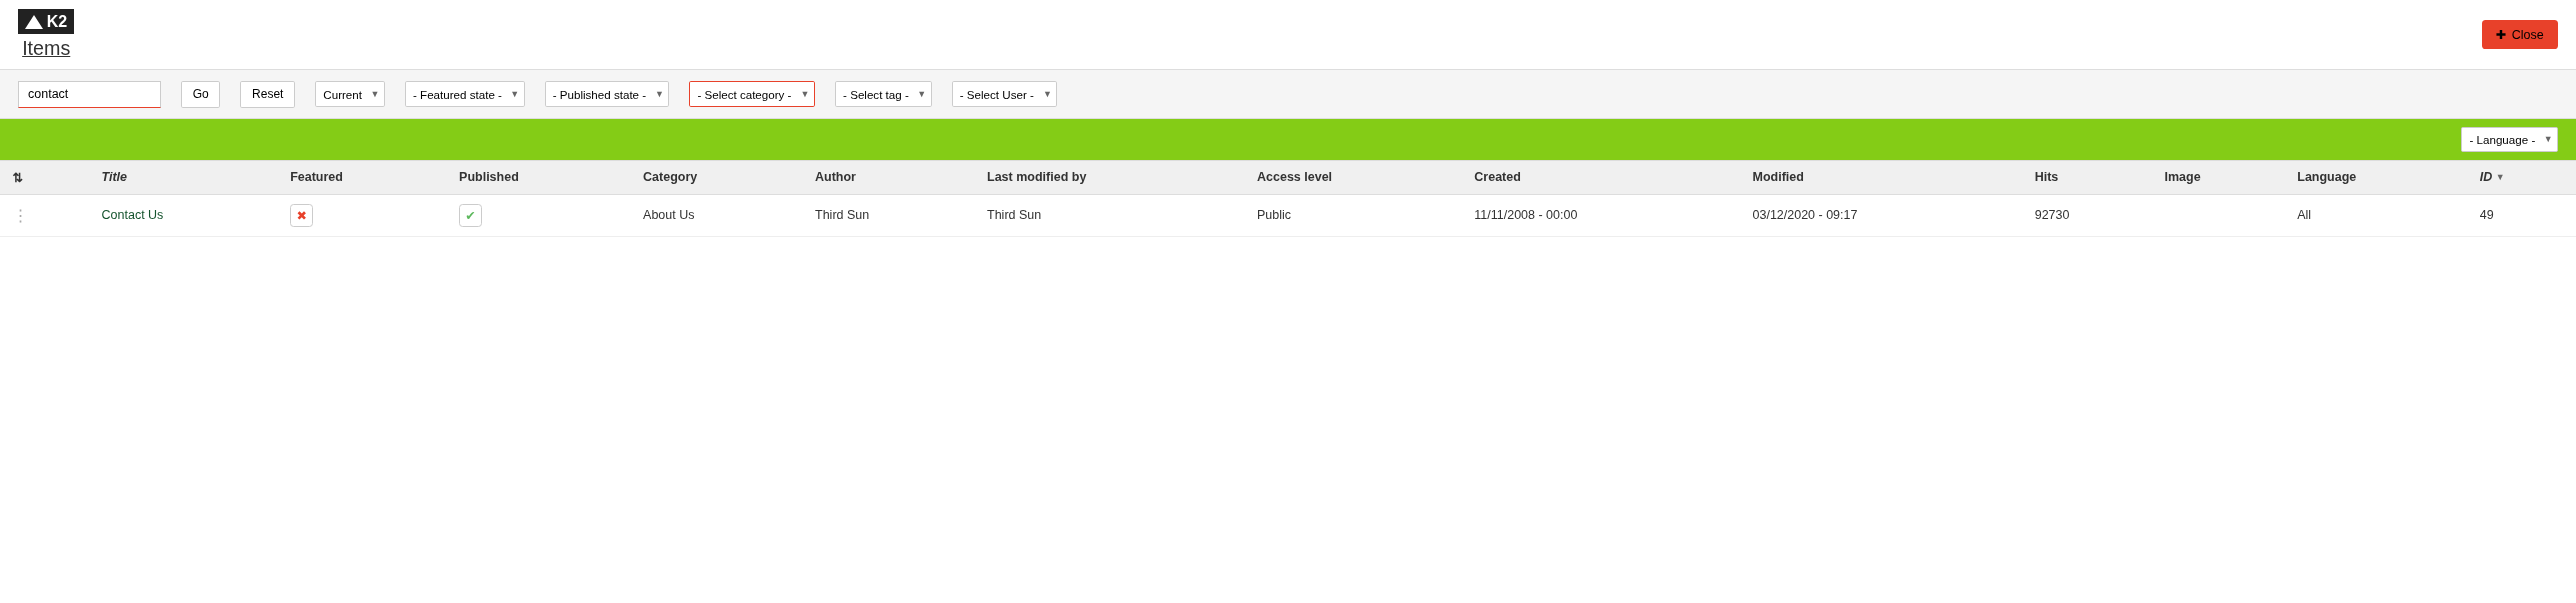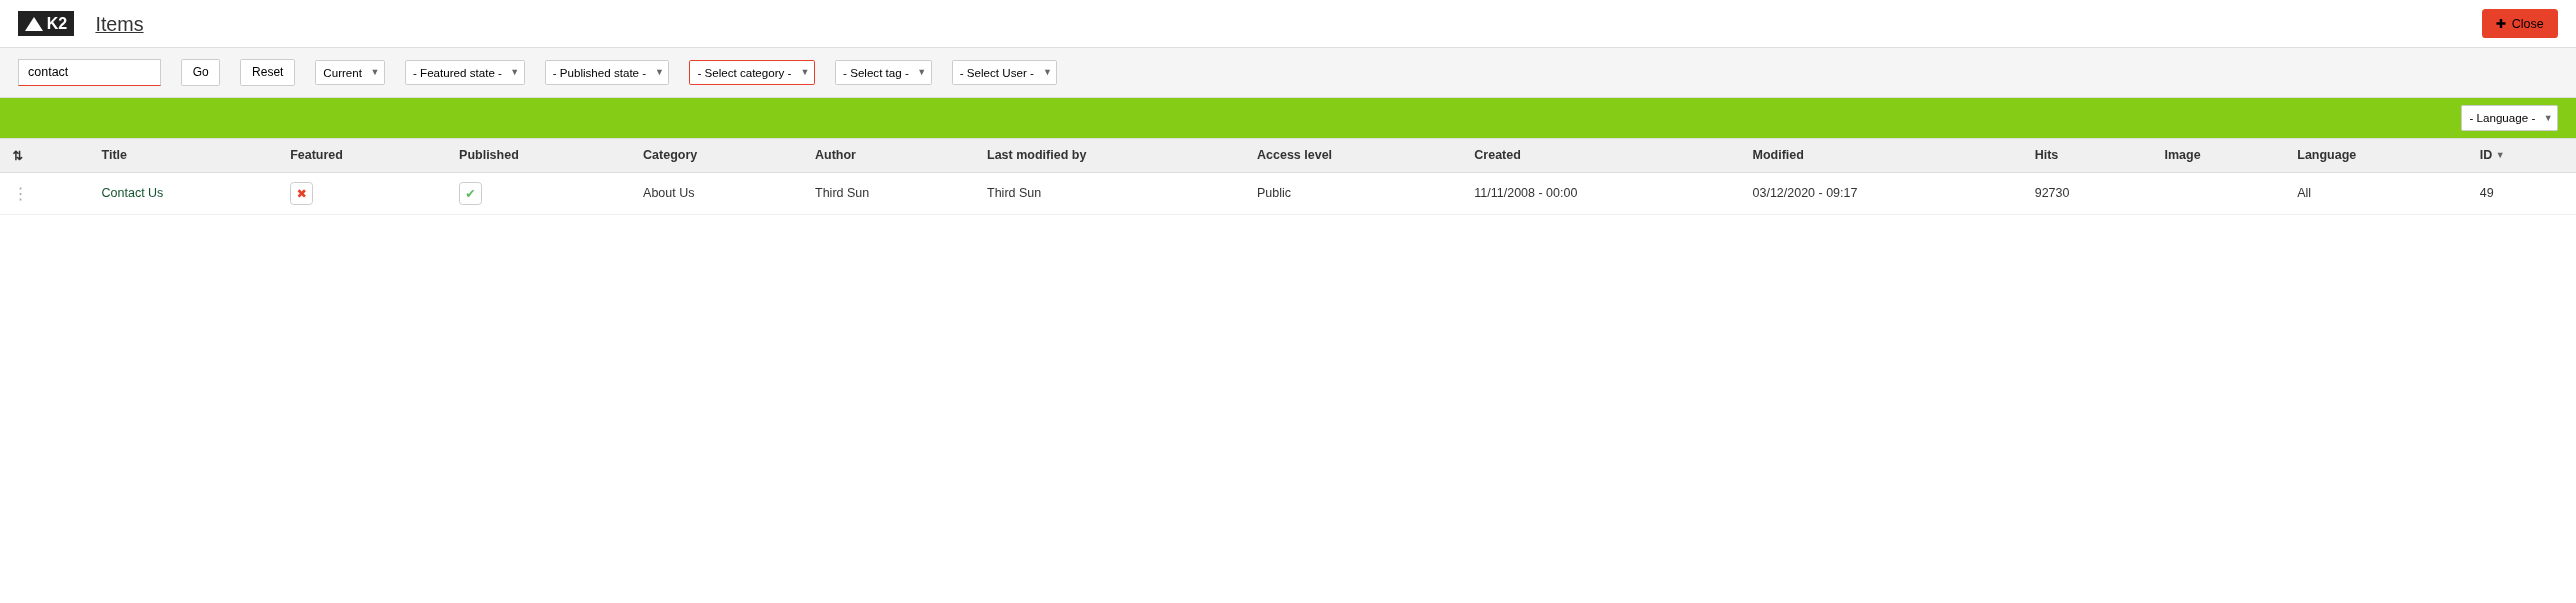--- a/index.html
+++ b/index.html
@@ -9,22 +9,23 @@
     .top-bar {
       display: flex;
       align-items: center;
       justify-content: space-between;
       padding: 9px 18px;
       background: #fff;
       border-bottom: 0.9px solid #ddd;
     }
     .logo-area {
       display: flex;
-      align-items: flex-end;
-      gap: 21px;
+      align-items: center;
+      gap: 3px;
+      flex-direction: column;
     }
     .logo-box {
       background: #222;
       color: #fff;
       font-weight: bold;
       font-size: 16px;
       padding: 3.6px 7.2px;
       display: flex;
       align-items: center;
       gap: 3.6px;
@@ -139,20 +140,21 @@
     }
     thead th {
       padding: 9px 12.5px;
       text-align: left;
       font-weight: bold;
       color: #333;
       white-space: nowrap;
     }
     thead th.sortable {
       cursor: pointer;
+      font-style: italic;
     }
     thead th .sort-icon {
       font-size: 9px;
       color: #666;
     }
     tbody tr {
       border-bottom: 0.9px solid #eee;
     }
     tbody td {
       padding: 9px 12.5px;

